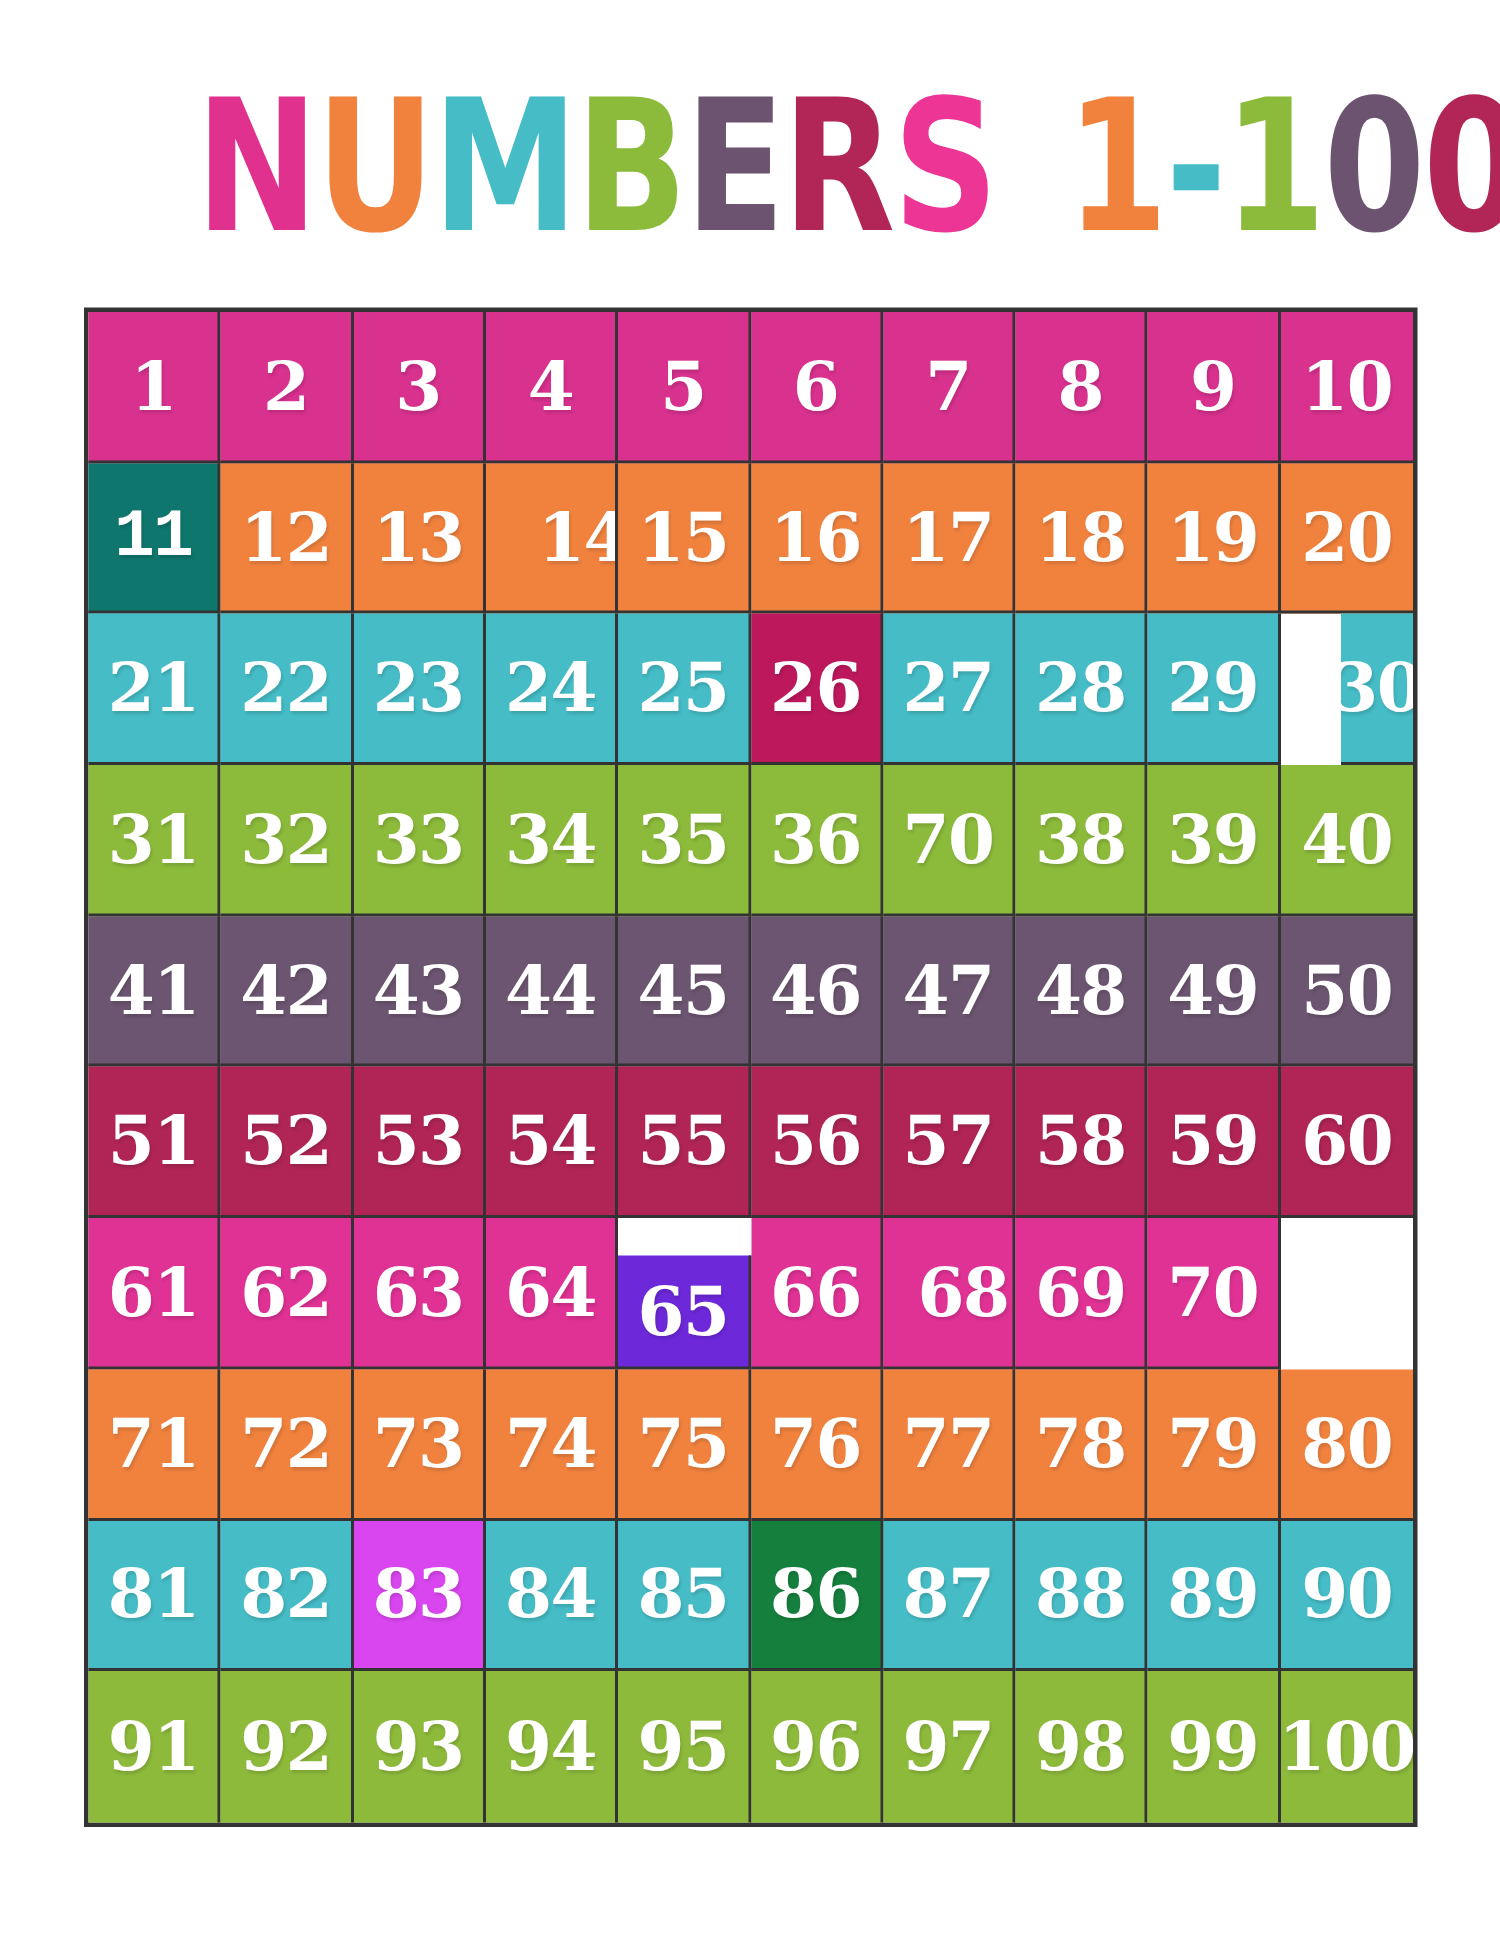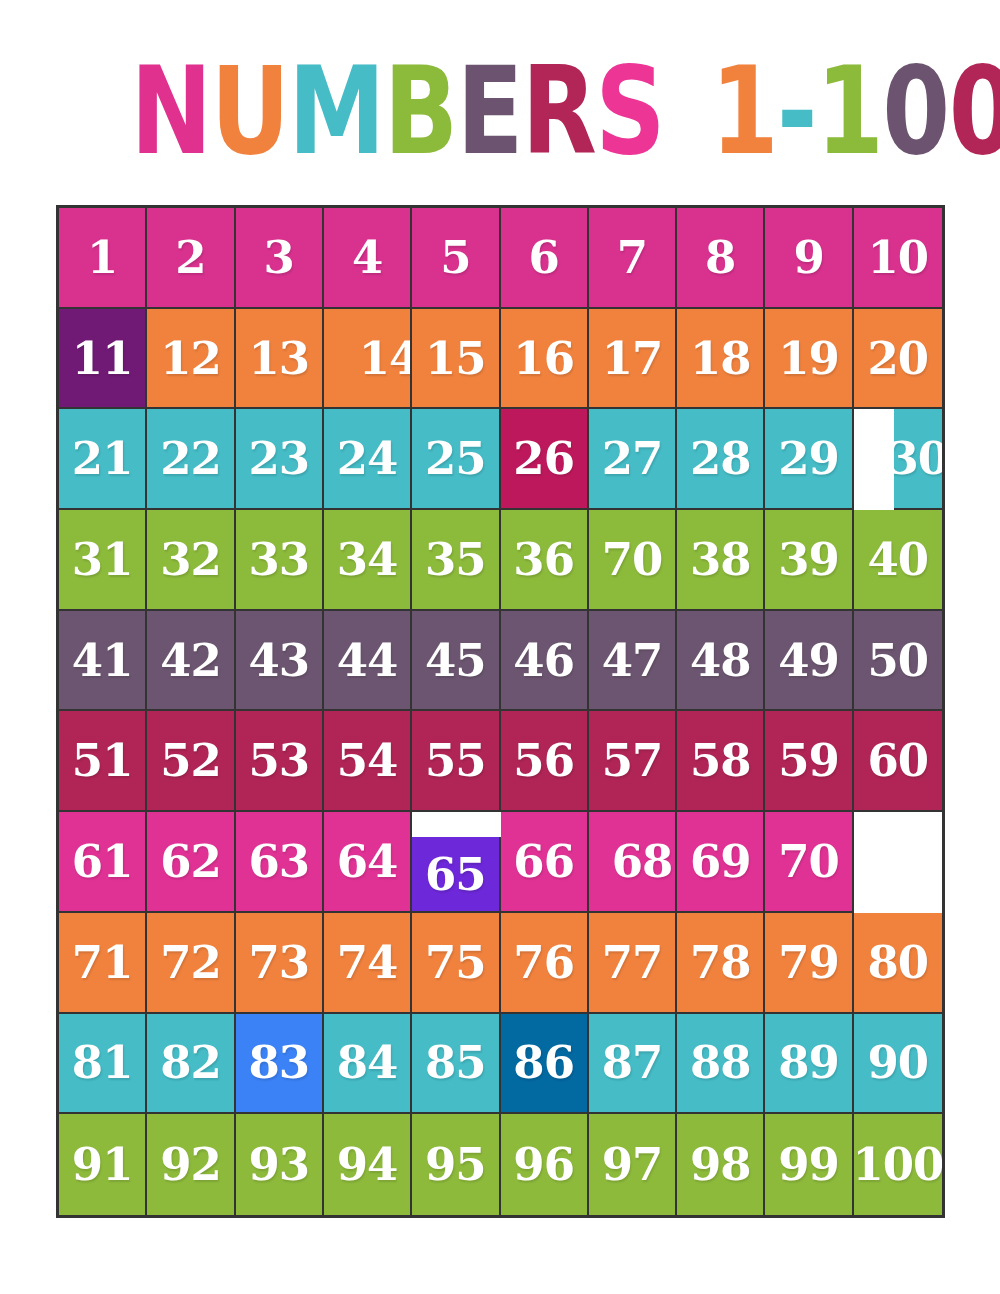--- a/index.html
+++ b/index.html
@@ -84,21 +84,21 @@
         <div class="cell" style="background: rgb(216, 49, 142); color: rgb(255, 255, 255);">3</div>
         <div class="cell" style="background: rgb(216, 49, 142); color: rgb(255, 255, 255);">4</div>
         <div class="cell" style="background: rgb(216, 49, 142); color: rgb(255, 255, 255);">5</div>
         <div class="cell" style="background: rgb(216, 49, 142); color: rgb(255, 255, 255);">6</div>
         <div class="cell" style="background: rgb(216, 49, 142); color: rgb(255, 255, 255);">7</div>
         <div class="cell" style="background: rgb(216, 49, 142); color: rgb(255, 255, 255);">8</div>
         <div class="cell" style="background: rgb(216, 49, 142); color: rgb(255, 255, 255);">9</div>
         <div class="cell" style="background: rgb(216, 49, 142); color: rgb(255, 255, 255);">10</div>
       </div>
       <div class="row">
-        <div class="cell" style="background: #701a75; color: rgb(255, 255, 255);">11</div>
+        <div class="cell" style="background: #0f766e; color: rgb(255, 255, 255); font-family: Liberation Mono, monospace;">11</div>
         <div class="cell" style="background: rgb(240, 130, 62); color: rgb(255, 255, 255);">12</div>
         <div class="cell" style="background: rgb(240, 130, 62); color: rgb(255, 255, 255);">13</div>
         <div class="cell" style="background: rgb(240, 130, 62); color: rgb(255, 255, 255); padding-left: 44px;">14</div>
         <div class="cell" style="background: rgb(240, 130, 62); color: rgb(255, 255, 255);">15</div>
         <div class="cell" style="background: rgb(240, 130, 62); color: rgb(255, 255, 255);">16</div>
         <div class="cell" style="background: rgb(240, 130, 62); color: rgb(255, 255, 255);">17</div>
         <div class="cell" style="background: rgb(240, 130, 62); color: rgb(255, 255, 255);">18</div>
         <div class="cell" style="background: rgb(240, 130, 62); color: rgb(255, 255, 255);">19</div>
         <div class="cell" style="background: rgb(240, 130, 62); color: rgb(255, 255, 255);">20</div>
       </div>
@@ -169,24 +169,24 @@
         <div class="cell" style="background: rgb(240, 130, 62); color: rgb(255, 255, 255);">75</div>
         <div class="cell" style="background: rgb(240, 130, 62); color: rgb(255, 255, 255);">76</div>
         <div class="cell" style="background: rgb(240, 130, 62); color: rgb(255, 255, 255);">77</div>
         <div class="cell" style="background: rgb(240, 130, 62); color: rgb(255, 255, 255);">78</div>
         <div class="cell" style="background: rgb(240, 130, 62); color: rgb(255, 255, 255);">79</div>
         <div class="cell" style="background: rgb(240, 130, 62); color: rgb(255, 255, 255);">80</div>
       </div>
       <div class="row">
         <div class="cell" style="background: rgb(69, 188, 198); color: rgb(255, 255, 255);">81</div>
         <div class="cell" style="background: rgb(69, 188, 198); color: rgb(255, 255, 255);">82</div>
-        <div class="cell" style="background: #3b82f6; color: rgb(255, 255, 255);">83</div>
+        <div class="cell" style="background: #d946ef; color: rgb(255, 255, 255);">83</div>
         <div class="cell" style="background: rgb(69, 188, 198); color: rgb(255, 255, 255);">84</div>
         <div class="cell" style="background: rgb(69, 188, 198); color: rgb(255, 255, 255);">85</div>
-        <div class="cell" style="background: #0369a1; color: rgb(255, 255, 255);">86</div>
+        <div class="cell" style="background: #15803d; color: rgb(255, 255, 255);">86</div>
         <div class="cell" style="background: rgb(69, 188, 198); color: rgb(255, 255, 255);">87</div>
         <div class="cell" style="background: rgb(69, 188, 198); color: rgb(255, 255, 255);">88</div>
         <div class="cell" style="background: rgb(69, 188, 198); color: rgb(255, 255, 255);">89</div>
         <div class="cell" style="background: rgb(69, 188, 198); color: rgb(255, 255, 255);">90</div>
       </div>
       <div class="row">
         <div class="cell" style="background: rgb(141, 186, 59); color: rgb(255, 255, 255);">91</div>
         <div class="cell" style="background: rgb(141, 186, 59); color: rgb(255, 255, 255);">92</div>
         <div class="cell" style="background: rgb(141, 186, 59); color: rgb(255, 255, 255);">93</div>
         <div class="cell" style="background: rgb(141, 186, 59); color: rgb(255, 255, 255);">94</div>

